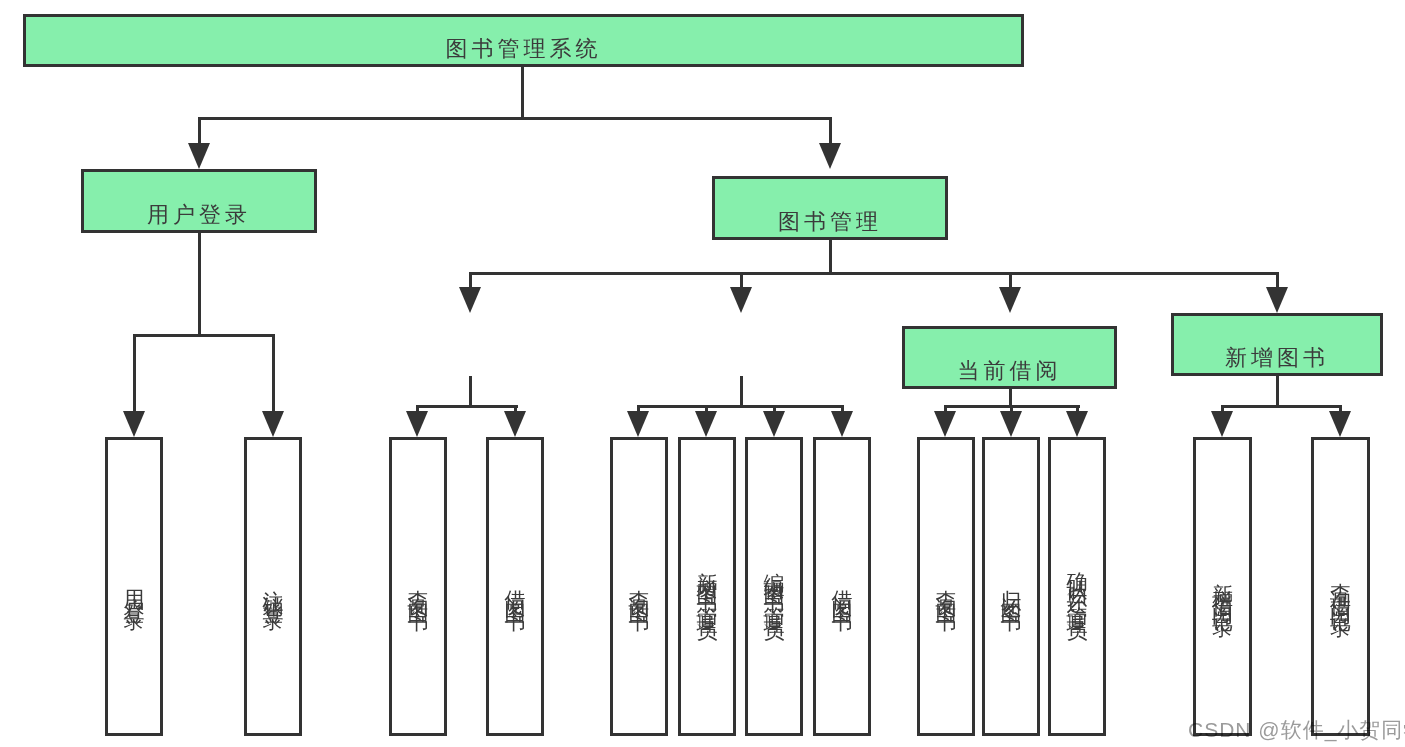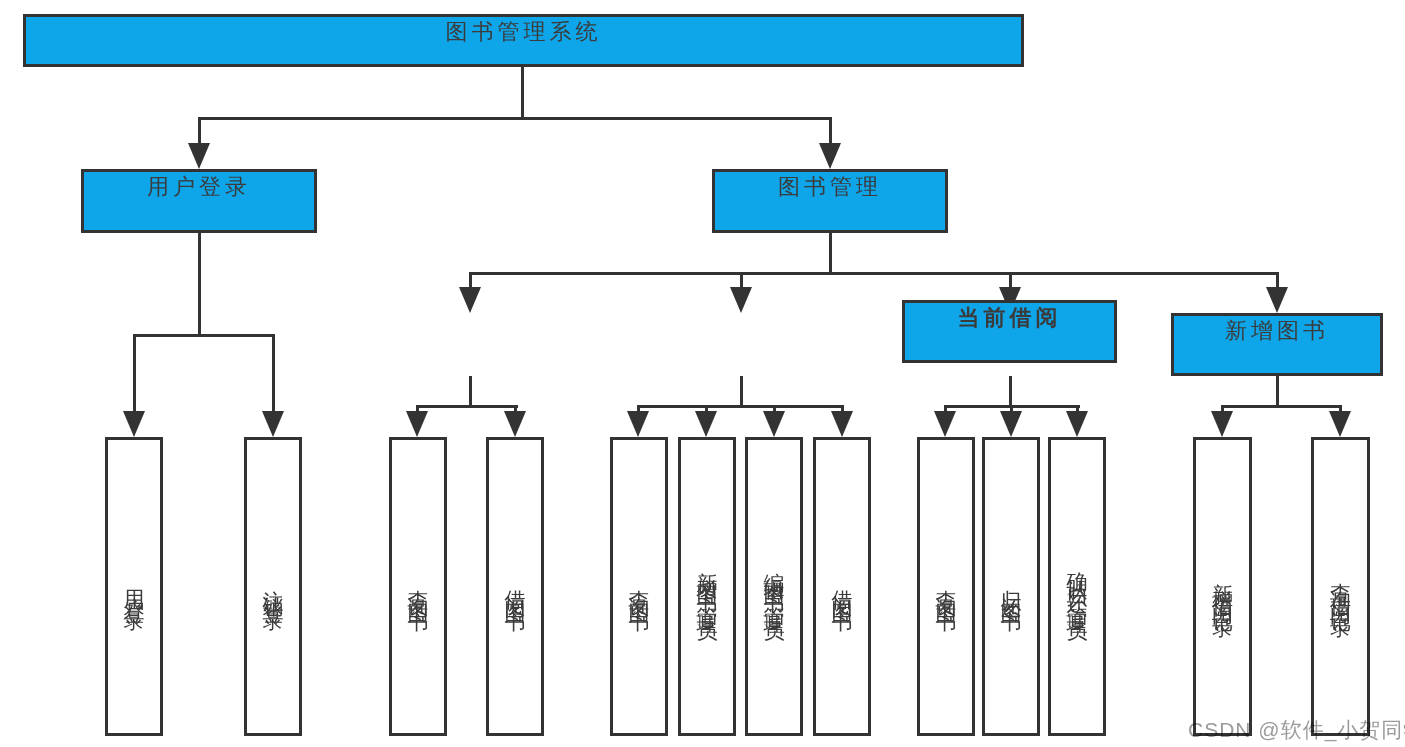--- a/index.html
+++ b/index.html
@@ -9,23 +9,23 @@
     height: 747px;
     background: #ffffff;
     overflow: hidden;
     font-family: "Liberation Sans", "DejaVu Sans", sans-serif;
   }
   
   .hnode {
     position: absolute;
     box-sizing: border-box;
     border: 3px solid #333333;
-    background: #0ea5e9;
+    background: #86efac;
     display: flex;
-    align-items: flex-start;
+    align-items: flex-end;
     justify-content: center;
     font-size: 22px;
     letter-spacing: 4px;
     color: #3b3b3b;
     z-index: 2;
   }
   
   .leaf {
     position: absolute;
     top: 437px;
@@ -83,25 +83,25 @@
 
 <div id="stage">
 
   <div class="hnode" style="left:23px; top:14px; width:1001px; height:53px;">
     <span>图书管理系统</span>
   </div>
 
   <div class="hnode" style="left:81px; top:169px; width:236px; height:64px;">
     <span>用户登录</span>
   </div>
-  <div class="hnode" style="left:712px; top:169px; width:236px; height:64px;">
+  <div class="hnode" style="left:712px; top:176px; width:236px; height:64px;">
     <span>图书管理</span>
   </div>
 
-  <div class="hnode" style="left:902px; top:300px; width:215px; height:63px;font-weight:bold;">
+  <div class="hnode" style="left:902px; top:326px; width:215px; height:63px;">
     <span>当前借阅</span>
   </div>
   <div class="hnode" style="left:1171px; top:313px; width:212px; height:63px;">
     <span>新增图书</span>
   </div>
 
   <div class="leaf" style="left:105px;">
       <span>用户登录</span>
     </div>
   <div class="leaf" style="left:244px;">

